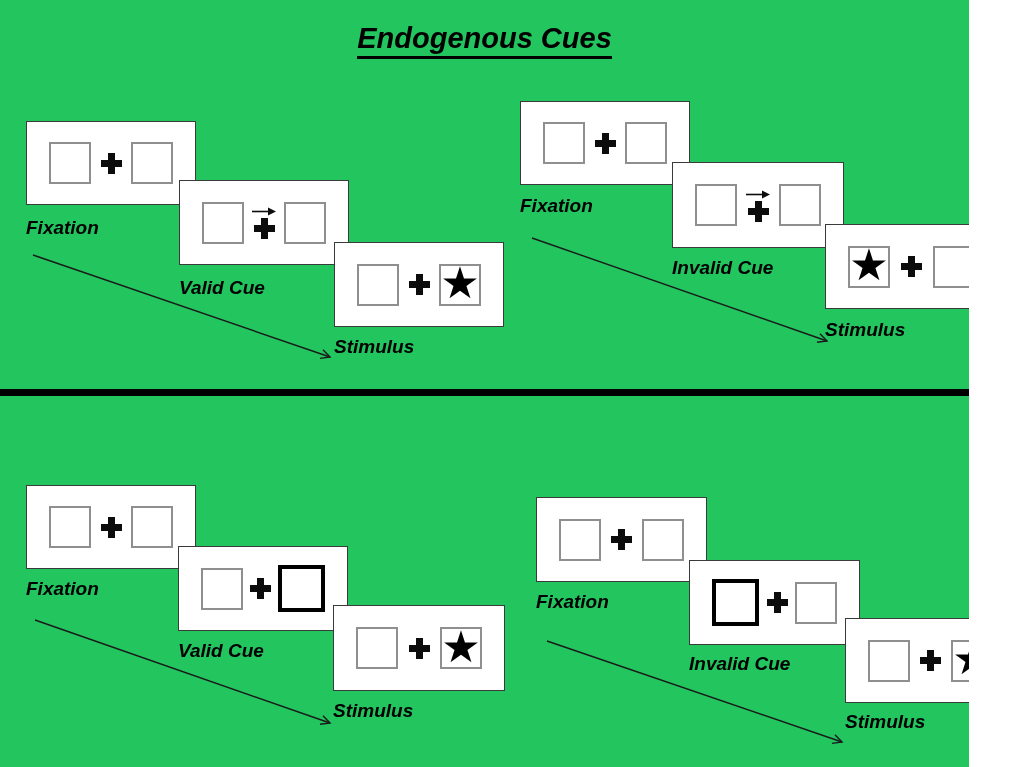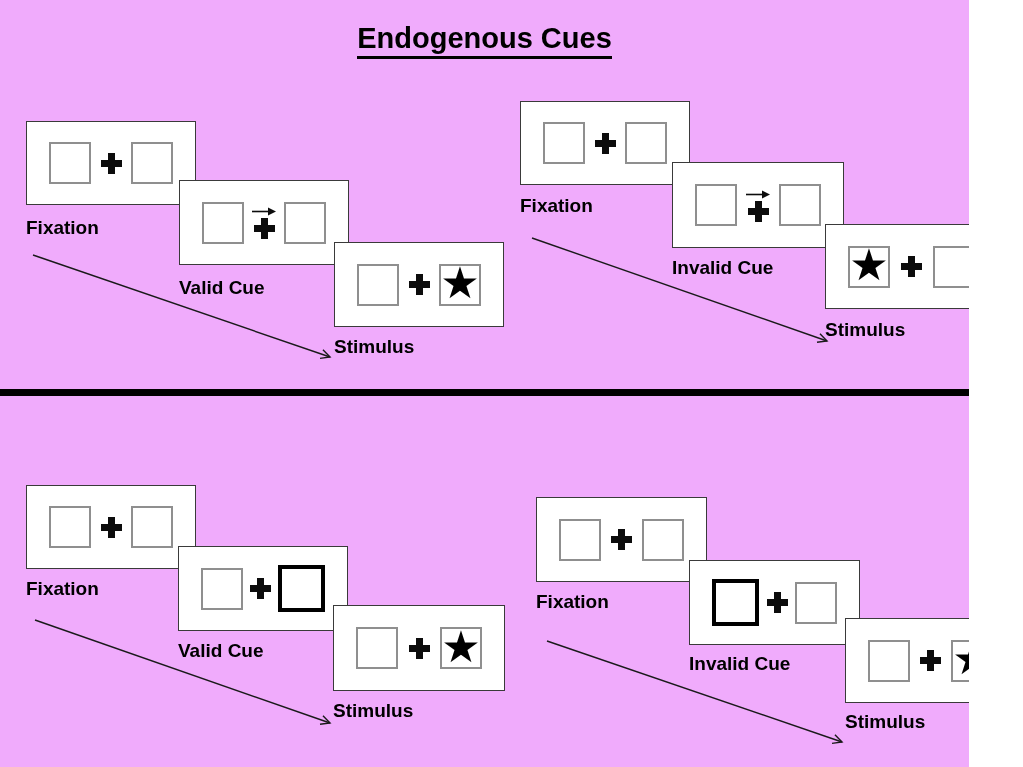--- a/index.html
+++ b/index.html
@@ -1,17 +1,17 @@
 <!DOCTYPE html>
 <html><head>
 <meta charset="utf-8">
 <style>
   html,body{margin:0;padding:0;background:#ffffff;}
-  .page{position:relative;width:969px;height:767px;background:#f0abfc;overflow:hidden;
-        font-family:"Liberation Sans",sans-serif;}
+  .page{position:relative;width:969px;height:767px;background:#22c55e;overflow:hidden;
+        font-family:"Liberation Sans",sans-serif;font-style:italic;}
 
   .section-title{position:absolute;left:0;width:100%;text-align:center;}
   .section-title span{display:inline-block;font-weight:700;font-size:29px;color:#000;
         border-bottom:3px solid #000;padding-bottom:1px;letter-spacing:0px;}
   #title-endo{top:22px;}
   #title-exo{top:415px;}
 
   .divider{position:absolute;left:0;top:389px;width:1023px;height:7px;background:#000;}
 
   .panel{position:absolute;background:#fff;border:1.5px solid #3a3a3a;box-sizing:border-box;

